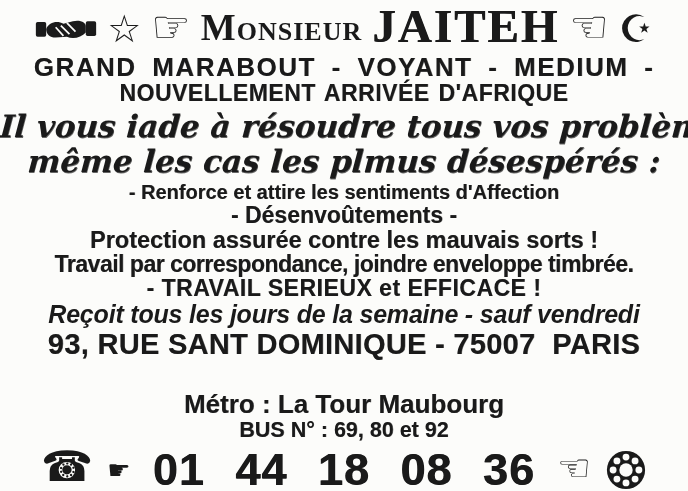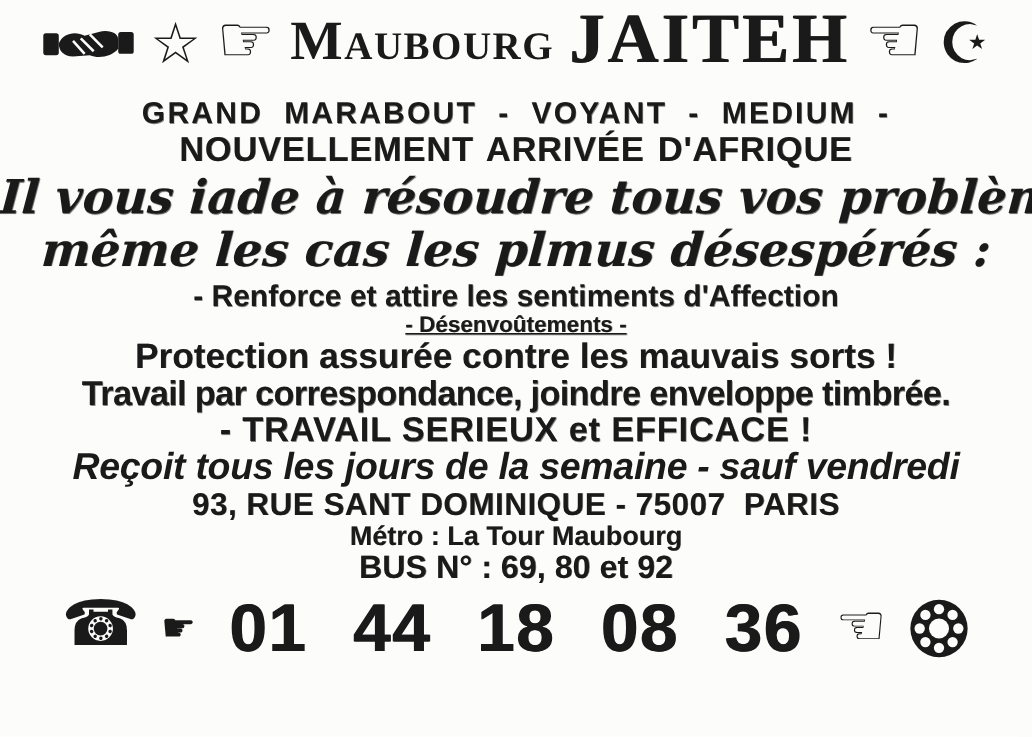--- a/index.html
+++ b/index.html
@@ -29,45 +29,45 @@
     font-variant:small-caps;font-weight:bold;
     font-size:37px;letter-spacing:1px;transform:translateY(-2px);
   }
   .jaiteh{
     font-family:"Liberation Serif",serif;
     font-weight:bold;font-size:47px;letter-spacing:2px;
     transform:translateY(-3px);
     text-shadow:0.6px 0 0 #1a1a1a;
   }
   
-  .sub1{font-weight:bold;font-size:20px;letter-spacing:1.5px;word-spacing:7px;margin-top:14px;}
+  .sub1{font-weight:bold;font-size:26px;letter-spacing:1.5px;word-spacing:7px;margin-top:2px;}
   .sub2{font-weight:bold;font-size:23px;letter-spacing:0.5px;word-spacing:2px;}
   
   .script{
     font-family:"DejaVu Serif",serif;
     font-style:italic;font-weight:bold;
     font-size:31px;line-height:1.13;
     transform:skewX(-4deg);
     text-shadow:0.5px 0.5px 0.5px rgba(20,20,20,0.65);
   }
   .script.first{margin-top:4px;}
   
   .b{font-weight:bold;text-shadow:0.4px 0.4px 0.3px rgba(20,20,20,0.5);}
   .svc1{font-size:20px;margin-top:3px;}
-  .svc2{font-size:15px;text-decoration:underline;}
+  .svc2{font-size:23px;}
   .svc3{font-size:23.5px;}
   .svc4{font-size:23px;letter-spacing:-0.5px;}
   .svc5{font-size:23px;letter-spacing:0.5px;}
   .sched1{
     font-family:"Liberation Sans",sans-serif;
     font-style:italic;font-weight:bold;font-size:25px;letter-spacing:-0.2px;
   }
   .sched2{font-size:23.5px;letter-spacing:0.5px;}
-  .addr{font-size:21px;letter-spacing:0.3px;margin-top:2px;}
-  .metro{font-size:18px;}
+  .addr{font-size:29px;letter-spacing:0.3px;margin-top:2px;}
+  .metro{font-size:26px;margin-top:32px;}
   .bus{font-size:21.5px;}
   
   .phone-row{
     display:flex;align-items:center;justify-content:center;
     gap:14px;height:52px;margin-top:3px;
   }
   .tel{font-size:42px;transform:translateY(-3px);}
   .hand-small{font-size:26px;}
   .hand-left2{font-size:38px;transform:translateY(-2px);}
   .phone-number{
@@ -87,21 +87,21 @@
     <span class="icon-svg">
       <svg width="62" height="32" viewBox="0 0 72 36" xmlns="http://www.w3.org/2000/svg">
         <rect x="1" y="10" width="12" height="17" rx="2" fill="#1a1a1a"></rect>
         <rect x="59" y="9" width="12" height="17" rx="2" fill="#1a1a1a"></rect>
         <path d="M13 18 C16 10, 26 8, 33 12 L44 9 C52 7, 60 10, 59 16 L59 22 C54 28, 44 30, 37 27 L24 28 C17 28, 13 24, 13 18 Z" fill="#1a1a1a"></path>
         <path d="M30 14 L40 24 M37 11 L47 21 M24 16 L33 26" stroke="#fcfcfa" stroke-width="2" fill="none"></path>
       </svg>
     </span>
     <span class="glyph star-big">☆</span>
     <span class="glyph hand-big">☞</span>
-    <span class="monsieur">Maubourg</span>
+    <span class="monsieur">Monsieur</span>
     <span class="jaiteh">JAITEH</span>
     <span class="glyph hand-big">☜</span>
     <span class="glyph crescent">☪</span>
   </div>
 
   <div class="line b sub1">GRAND MARABOUT - VOYANT - MEDIUM -</div>
   <div class="line b sub2">NOUVELLEMENT ARRIVÉE D'AFRIQUE</div>
 
   <div class="line script first">Il vous iade à résoudre tous vos problèmes</div>
   <div class="line script">même les cas les plmus désespérés :</div>

